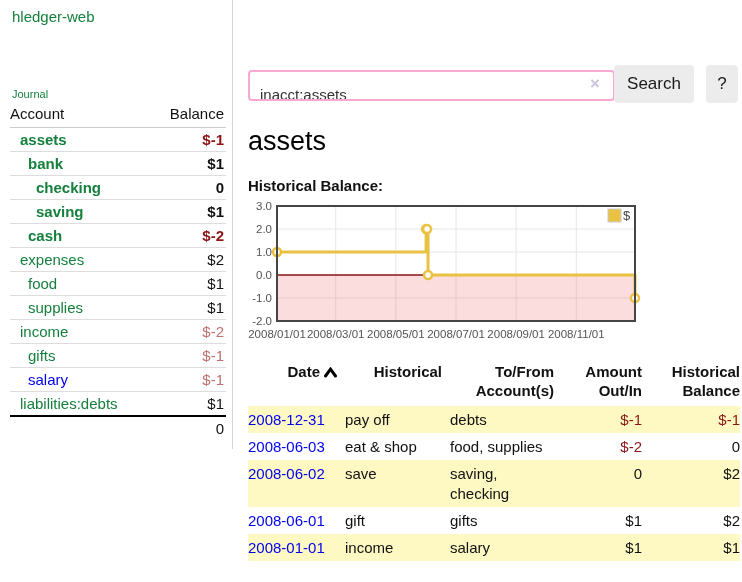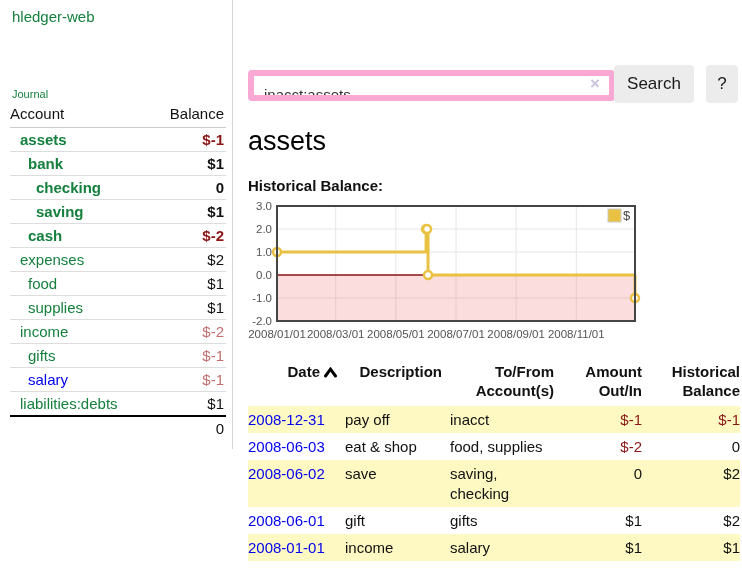--- a/index.html
+++ b/index.html
@@ -27,21 +27,21 @@
   .accounts td { padding: 2px 0 2px 0; border-bottom: 1px solid #ddd; line-height: 19px; }
   .accounts td.bal { text-align: right; padding-right: 2px; white-space: nowrap; }
   .accounts tr.total-row td { border-top: 2px solid #000; border-bottom: none; font-weight: normal; }
   .neg-strong { color: #8b1515; }
   .neg-light  { color: #c0706e; }
 
   
   .page-title { position: absolute; left: 248px; top: 2px; font-size: 32px; font-weight: 400; color: #000; }
   .search-input {
     position: absolute; left: 248px; top: 70px; width: 367px; height: 31px;
-    border: 6px solid #f9a8d4; border-radius: 4px; padding: 17px 28px 0 10px;
+    border: 2px solid #f9a8d4; border-radius: 4px; padding: 17px 28px 0 10px;
     font-family: "Liberation Sans", sans-serif; font-size: 15px; color: #333; outline: none;
   }
   .clear-icon { position: absolute; left: 590px; top: 74px; font-size: 17px; font-weight: bold; color: #cbc4dd; cursor: pointer; }
   .btn {
     position: absolute; top: 65px; height: 38px; background: #ececec; border: none;
     border-radius: 4px; font-family: "Liberation Sans", sans-serif; font-size: 17px; color: #1a1a1a; cursor: pointer;
   }
   .btn-search { left: 614px; width: 80px; }
   .btn-help   { left: 706px; width: 32px; }
 
@@ -194,31 +194,31 @@
         <col class="c-amt">
         <col class="c-bal">
     </colgroup>
     <thead>
       <tr>
         <th>
           <span>Date</span><span class="sort-icon"><svg width="13" height="11" viewBox="0 0 13 11">
                 <path d="M1.5 9 L6.5 2.2 L11.5 9" fill="none" stroke="#000" stroke-width="3" stroke-linecap="round" stroke-linejoin="miter"></path>
               </svg></span>
         </th>
-        <th>Description</th>
+        <th>Historical</th>
         <th>To/From Account(s)</th>
         <th class="num">Amount Out/In</th>
         <th class="num">Historical Balance</th>
       </tr>
     </thead>
     <tbody id="register-body">
         <tr class="row-highlight">
           <td><a class="blue">2008-12-31</a></td>
           <td>pay off</td>
-          <td>inacct</td>
+          <td>debts</td>
           <td class="num neg">$-1</td>
           <td class="num neg">$-1</td>
         </tr>
         <tr>
           <td><a class="blue">2008-06-03</a></td>
           <td>eat &amp; shop</td>
           <td>food, supplies</td>
           <td class="num neg">$-2</td>
           <td class="num">0</td>
         </tr>

